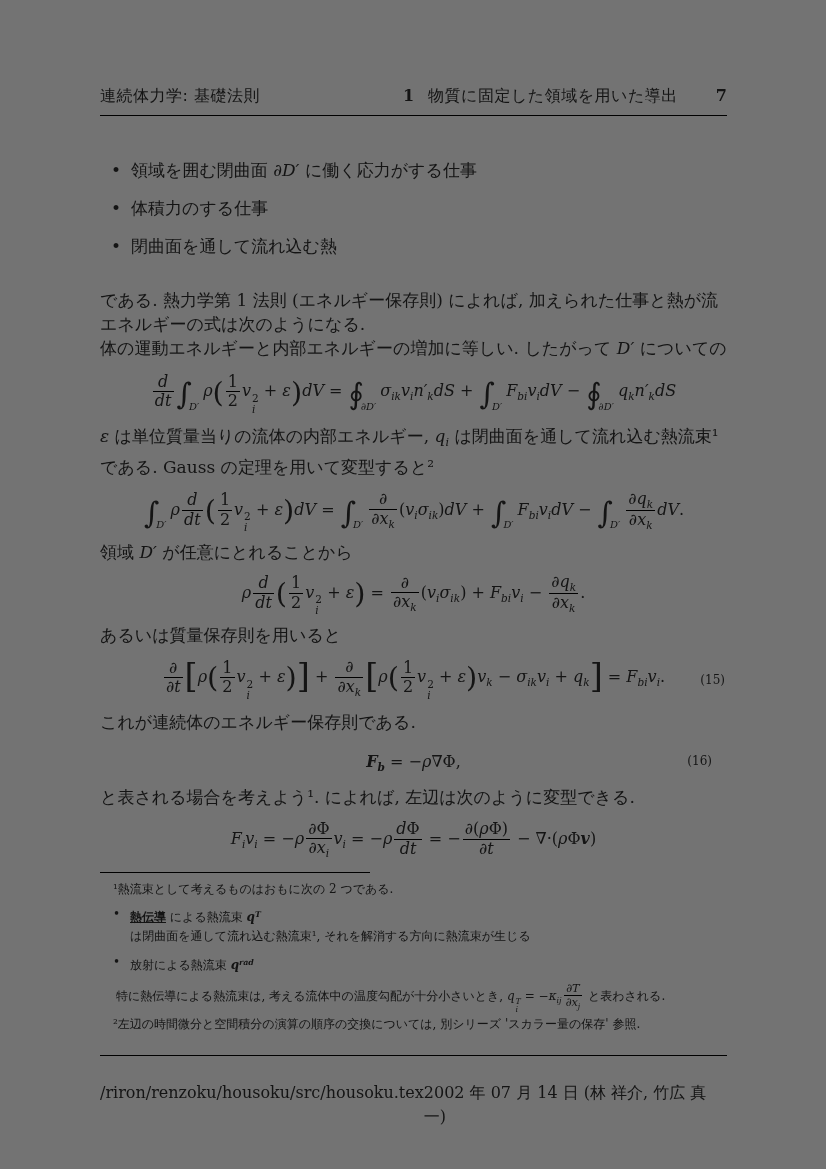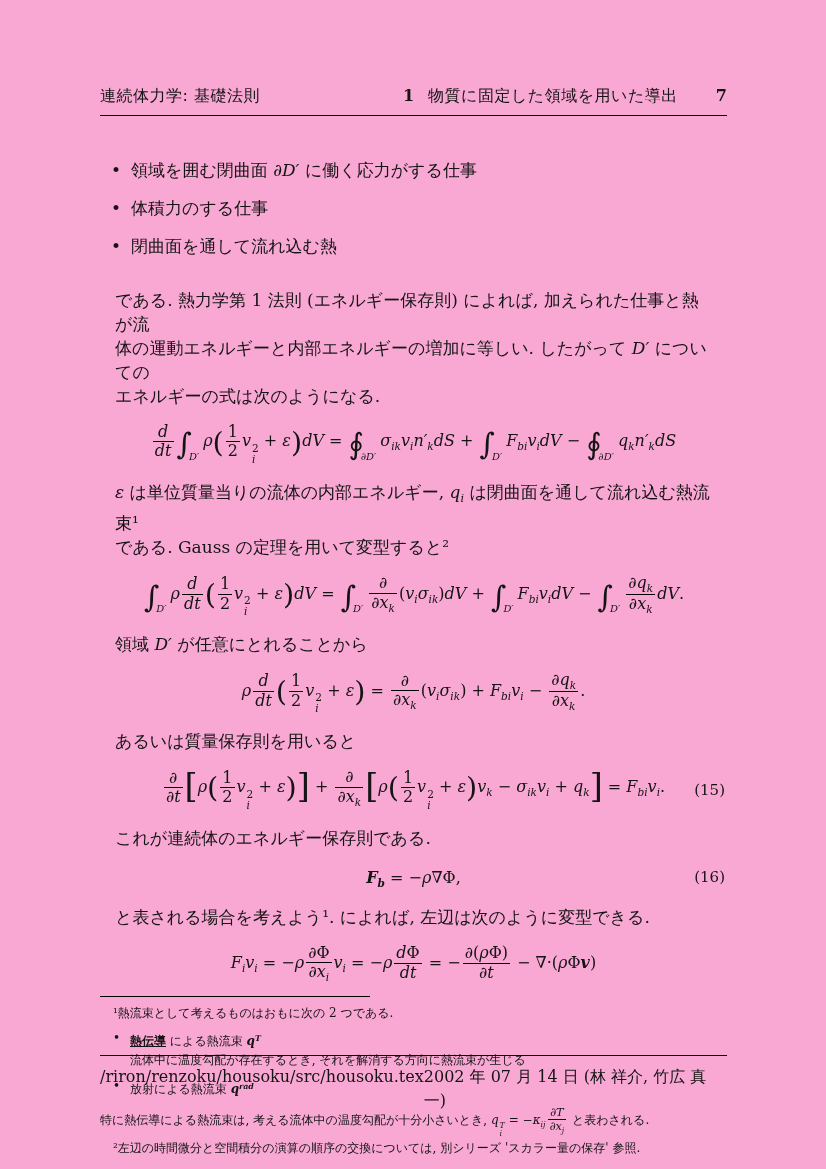--- a/index.html
+++ b/index.html
@@ -1,42 +1,42 @@
 <!DOCTYPE html>
 <html><head>
 <meta charset="utf-8">
 <style>
   html,body{margin:0;padding:0;background:#ffffff;}
   .page{
-    position:relative;width:826px;height:1169px;background:#f9a8d4;color:#141414;
+    position:relative;width:826px;height:1169px;background:#737373;color:#141414;
     box-sizing:border-box;padding:84px 99px 0 100px;overflow:hidden;
     font-family:"DejaVu Serif",serif;font-size:17px;line-height:24px;
   }
   
   .runhead{display:flex;justify-content:space-between;align-items:baseline;
     font-family:"DejaVu Sans","Liberation Sans",sans-serif;font-size:16px;
     padding-bottom:7px;border-bottom:1.6px solid #000;}
   .rh-left{letter-spacing:.5px;}
   .rh-right{display:flex;align-items:baseline;}
   .rh-no{font-family:"DejaVu Serif",serif;font-weight:bold;margin-right:14px;}
   .rh-title{letter-spacing:.5px;}
   .rh-page{font-family:"DejaVu Serif",serif;font-weight:bold;margin-left:38px;}
   
   ul.blist{list-style:none;margin:42px 0 0 0;padding:0;}
   ul.blist>li{position:relative;padding-left:31px;margin-bottom:14px;}
   ul.blist>li::before{content:"\2022";position:absolute;left:11px;top:0;}
   
-  .para{margin:15px;}
+  .para{margin:0;}
   .pline{display:block;} .mt3{margin-top:30px;}
   
   .eqrow{position:relative;text-align:center;white-space:nowrap;}
   .eq{display:inline-block;font-size:16px;line-height:1.25;}
-  .eqtag{position:absolute;right:2px;top:50%;transform:translateY(-50%);font-size:15px;}
+  .eqtag{position:absolute;right:2px;top:50%;transform:translateY(-50%);font-size:12px;}
   .m-eqa{margin:13px 0 9px;} .m-eqb{margin:11px 0 7px;} .m-eqc{margin:9px 0 7px;}
-  .m-eq15{margin:11px 0 9px;} .m-eq16{margin:15px 0 11px;} .m-eqf{margin:11px 0 0;}
+  .m-eq15{margin:11px 0 9px;} .m-eq16{margin:15px 13px 11px;} .m-eqf{margin:11px 0 0;}
   
   .mi{font-family:"DejaVu Serif",serif;font-style:italic;}
   .mr{font-family:"DejaVu Serif",serif;font-style:normal;}
   .mb{font-family:"DejaVu Serif",serif;font-style:italic;font-weight:bold;}
   .frac{display:inline-block;vertical-align:middle;text-align:center;margin:0 2px;line-height:1.15;}
   .frac .fn{display:block;padding:0 2px;}
   .frac .fd{display:block;border-top:1px solid #000;padding:0 2px;}
   .bigop{display:inline-block;margin:0 1px;}
   .bigop .sym{font-family:"DejaVu Serif","DejaVu Sans",serif;font-size:1.85em;line-height:0;vertical-align:-0.28em;}
   .bigop .lim{font-size:0.62em;vertical-align:-1.35em;margin-left:-3px;margin-right:3px;}
@@ -44,28 +44,28 @@
   .ssup{font-size:0.66em;vertical-align:0.5em;}
   .stack{display:inline-flex;flex-direction:column;align-items:flex-start;
     vertical-align:-0.5em;font-size:0.66em;line-height:1.05;margin-left:1px;}
   .dl{font-family:"DejaVu Serif",serif;font-size:1.8em;line-height:0;vertical-align:-0.18em;}
   .dlb{font-size:2.1em;vertical-align:-0.15em;}
   .gb{font-family:"DejaVu Sans","Liberation Sans",sans-serif;font-weight:bold;text-decoration:underline;}
   
   .fnrule{width:270px;border-top:1.2px solid #000;margin:13px 0 7px 0;}
   .footnotes{font-size:12px;line-height:19px;}
   .footnotes .fnp{margin:0;text-indent:13px;}
-  .footnotes .fnp.noind{text-indent:0;}
+  .footnotes .fnp.noind{text-indent:0;margin-left:16px;}
   ul.fnlist{list-style:none;margin:6px 0 6px 0;padding:0;}
   ul.fnlist>li{position:relative;padding-left:30px;margin-bottom:7px;}
   ul.fnlist>li::before{content:"\2022";position:absolute;left:13px;top:0;}
   .footnotes .eq-inline .frac{font-size:0.95em;}
   
   .footer{position:absolute;left:100px;right:99px;top:1055px;border-top:1.6px solid #000;
-    padding-top:9px;display:flex;justify-content:space-between;align-items:baseline;font-size:16px;}
+    padding-top:25px;display:flex;justify-content:space-between;align-items:baseline;font-size:16px;}
 </style>
 </head>
 <body>
 
 <div class="page">
 
   <div class="runhead">
     <span class="rh-left">連続体力学: 基礎法則</span>
     <span class="rh-right">
       <span class="rh-no">1</span>
@@ -75,22 +75,22 @@
   </div>
 
   <ul class="blist">
     <li>領域を囲む閉曲面 <span class="mi">∂D′</span> に働く応力がする仕事</li>
     <li>体積力のする仕事</li>
     <li>閉曲面を通して流れ込む熱</li>
   </ul>
 
   <div class="para mt3">
     <span class="pline">である. 熱力学第 1 法則 (エネルギー保存則) によれば, 加えられた仕事と熱が流</span>
+    <span class="pline">エネルギーの式は次のようになる.</span>
     <span class="pline">体の運動エネルギーと内部エネルギーの増加に等しい. したがって <span class="mi">D′</span> についての</span>
-    <span class="pline">エネルギーの式は次のようになる.</span>
   </div>
 
   <div class="eqrow m-eqa">
     <span class="eq"><span class="frac"><span class="fn"><span class="mi">d</span></span><span class="fd"><span class="mi">dt</span></span></span><span class="bigop"><span class="sym">∫</span><span class="lim"><span class="mi">D′</span></span></span><span class="mi">ρ</span><span class="dl">(</span><span><span class="frac"><span class="fn"><span class="mr">1</span></span><span class="fd"><span class="mr">2</span></span></span><span><span class="mi">v</span></span><span class="stack">
             <span><span class="mr">2</span></span>
             <span><span class="mi">i</span></span>
           </span><span class="mr"> + </span><span class="mi">ε</span></span><span class="dl">)</span><span class="mi">dV</span><span class="mr"> = </span><span class="bigop"><span class="sym">∮</span><span class="lim"><span class="mi">∂D′</span></span></span><span><span class="mi">σ</span></span><span class="ssub"><span class="mi">ik</span></span><span><span class="mi">v</span></span><span class="ssub"><span class="mi">i</span></span><span><span class="mi">n′</span></span><span class="ssub"><span class="mi">k</span></span><span class="mi">dS</span><span class="mr"> + </span><span class="bigop"><span class="sym">∫</span><span class="lim"><span class="mi">D′</span></span></span><span><span class="mi">F</span></span><span class="ssub"><span class="mi">bi</span></span><span><span class="mi">v</span></span><span class="ssub"><span class="mi">i</span></span><span class="mi">dV</span><span class="mr"> − </span><span class="bigop"><span class="sym">∮</span><span class="lim"><span class="mi">∂D′</span></span></span><span><span class="mi">q</span></span><span class="ssub"><span class="mi">k</span></span><span><span class="mi">n′</span></span><span class="ssub"><span class="mi">k</span></span><span class="mi">dS</span></span>
   </div>
 
   <div class="para">
@@ -141,21 +141,21 @@
     <span class="eq"><span><span class="mi">F</span></span><span class="ssub"><span class="mi">i</span></span><span><span class="mi">v</span></span><span class="ssub"><span class="mi">i</span></span><span class="mr"> = −</span><span class="mi">ρ</span><span class="frac"><span class="fn"><span class="mi">∂</span><span class="mr">Φ</span></span><span class="fd"><span class="mi">∂</span><span><span class="mi">x</span></span><span class="ssub"><span class="mi">i</span></span></span></span><span><span class="mi">v</span></span><span class="ssub"><span class="mi">i</span></span><span class="mr"> = −</span><span class="mi">ρ</span><span class="frac"><span class="fn"><span class="mi">d</span><span class="mr">Φ</span></span><span class="fd"><span class="mi">dt</span></span></span><span class="mr"> = −</span><span class="frac"><span class="fn"><span class="mi">∂</span><span class="mr">(</span><span class="mi">ρ</span><span class="mr">Φ)</span></span><span class="fd"><span class="mi">∂t</span></span></span><span class="mr"> − ∇·(</span><span class="mi">ρ</span><span class="mr">Φ</span><span class="mb">v</span><span class="mr">)</span></span>
   </div>
 
   <div class="fnrule"></div>
 
   <div class="footnotes">
     <p class="fnp">¹熱流束として考えるものはおもに次の 2 つである.</p>
     <ul class="fnlist">
       <li>
         <span class="pline"><span class="gb">熱伝導</span> による熱流束 <span class="mb">q</span><span class="ssup mb">T</span></span>
-        <span class="pline">流体中に温度勾配が存在するとき, それを解消する方向に熱流束が生じる</span>
+        <span class="pline">は閉曲面を通して流れ込む熱流束¹, それを解消する方向に熱流束が生じる</span>
       </li>
       <li>放射による熱流束 <span class="mb">q</span><span class="ssup mb">rad</span></li>
     </ul>
     <p class="fnp noind"><span>特に熱伝導による熱流束は, 考える流体中の温度勾配が十分小さいとき, </span><span class="eq-inline"><span><span class="mi">q</span></span><span class="stack">
             <span><span class="mi">T</span></span>
             <span><span class="mi">i</span></span>
           </span><span class="mr"> = −</span><span><span class="mi">κ</span></span><span class="ssub"><span class="mi">ij</span></span><span class="frac"><span class="fn"><span class="mi">∂T</span></span><span class="fd"><span class="mi">∂</span><span><span class="mi">x</span></span><span class="ssub"><span class="mi">j</span></span></span></span></span><span> と表わされる.</span></p>
     <p class="fnp">²左辺の時間微分と空間積分の演算の順序の交換については, 別シリーズ 'スカラー量の保存' 参照.</p>
   </div>
 

